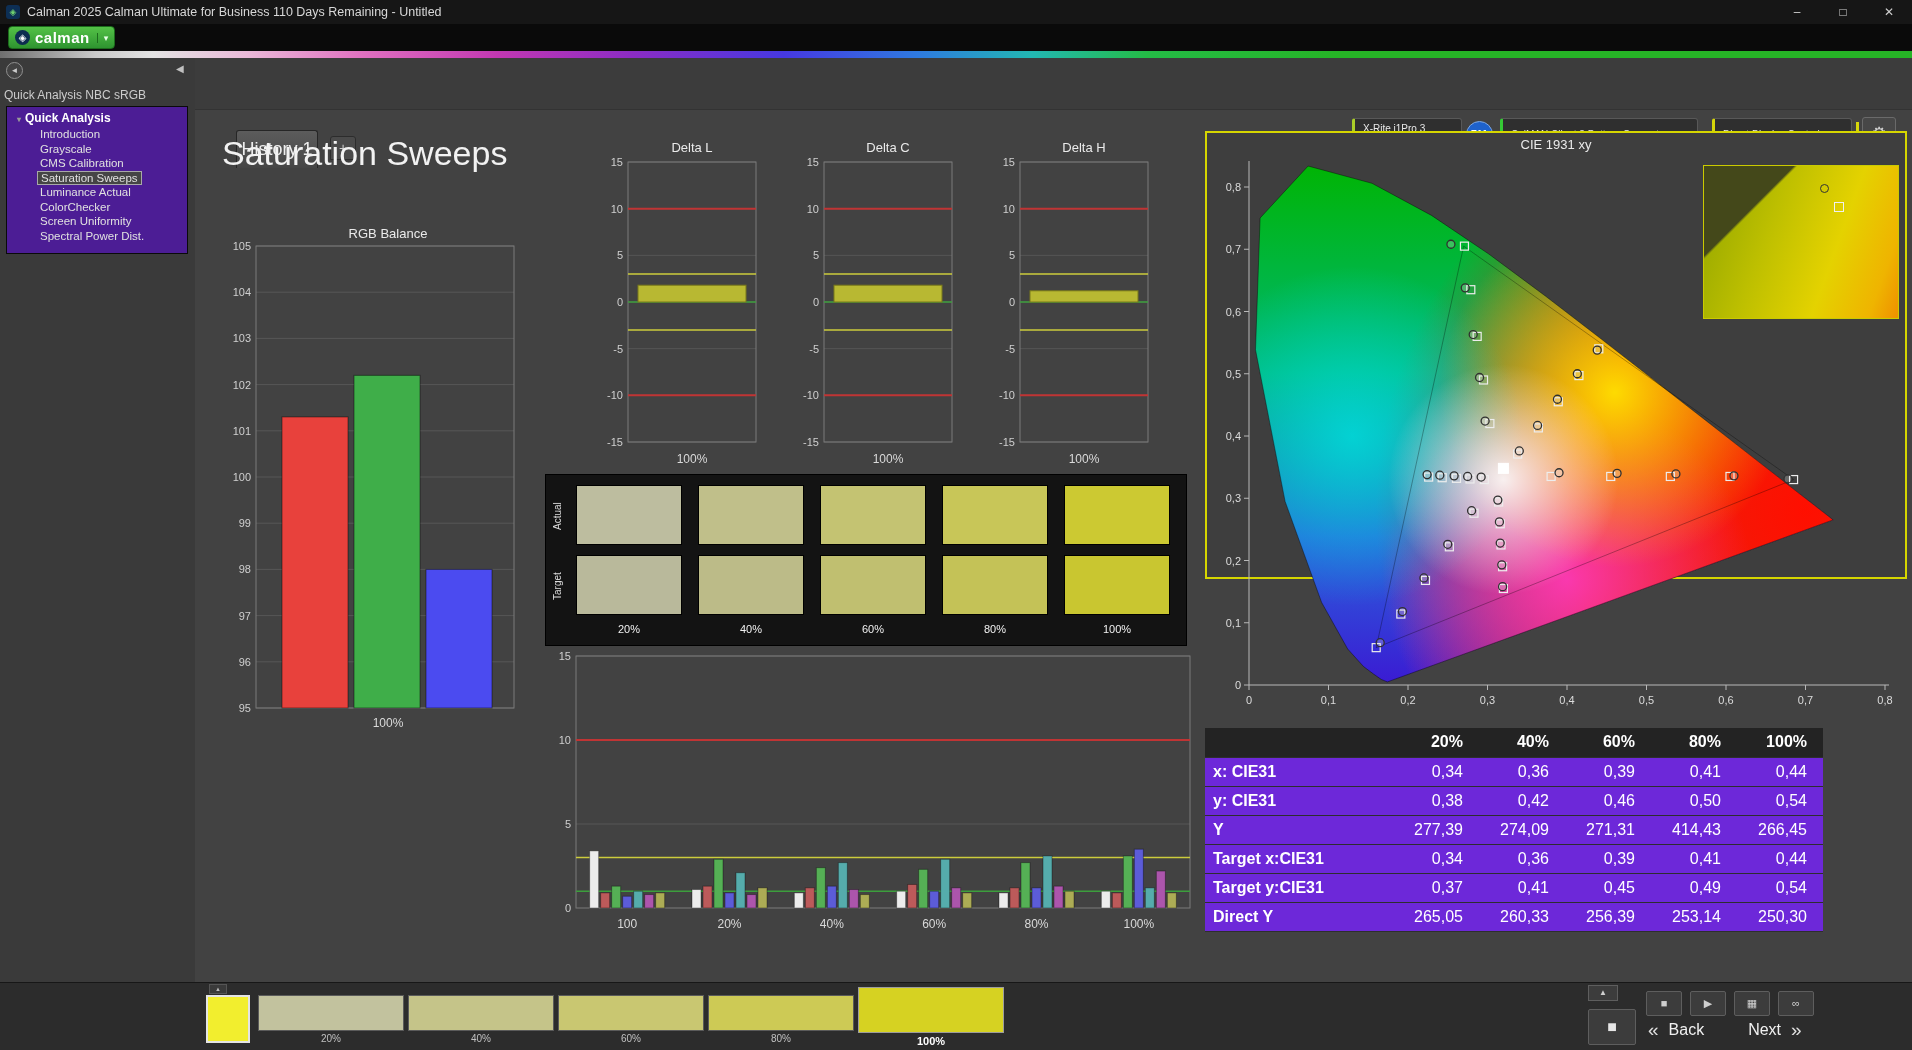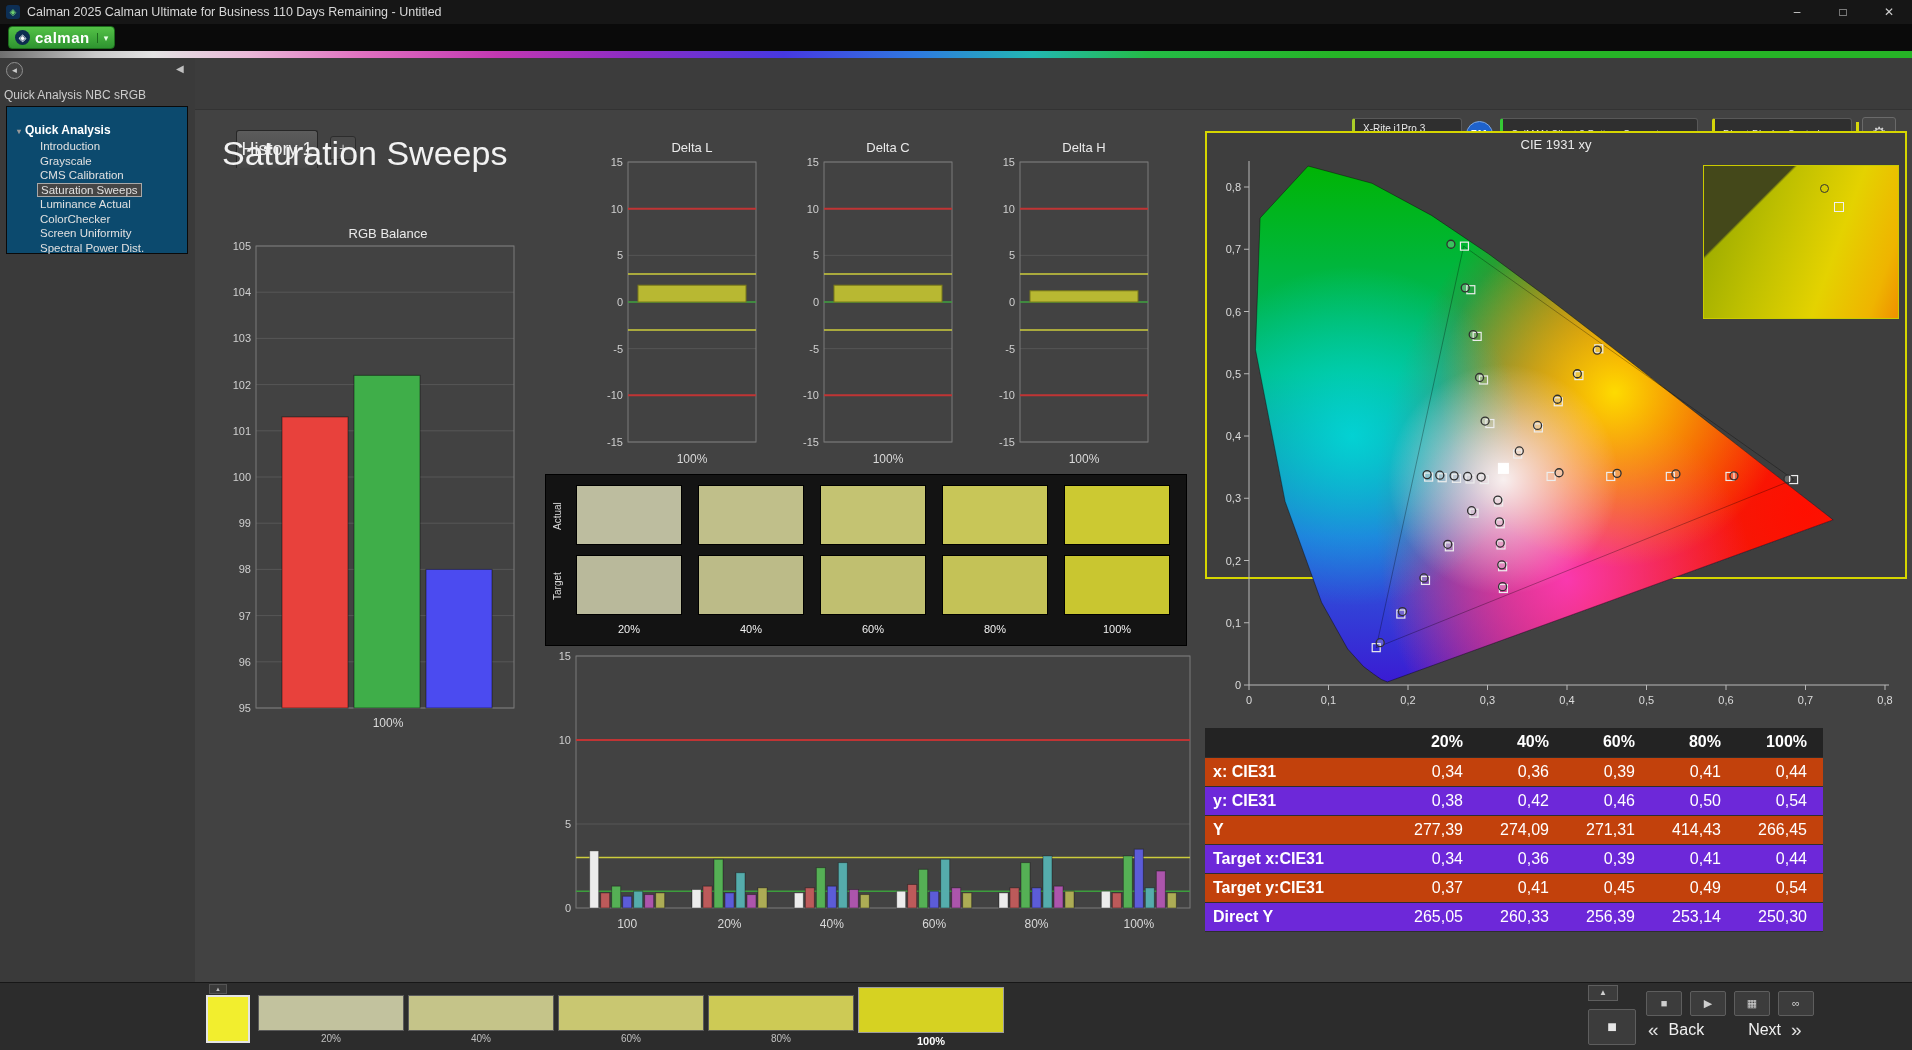--- a/index.html
+++ b/index.html
@@ -26,21 +26,21 @@
   .devbtn{position:absolute;top:60px;height:33px;background:#2f2f2f;border:1px solid #585858;border-radius:3px;color:#e8e8e8;display:flex;flex-direction:column;justify-content:center;padding:0 14px 0 8px;font-size:10px;line-height:12px}
   .devbtn .chev{position:absolute;right:4px;top:50%;margin-top:-5px;font-size:8px;color:#bbb}
   .badge{position:absolute;left:1466px;top:63px;width:27px;height:27px;border-radius:50%;background:#1e62cc;border:1px solid #7fa8e0;color:#fff;font-size:10.5px;font-weight:bold;text-align:center;line-height:25px}
   .gearbtn{position:absolute;left:1862px;top:59px;width:34px;height:34px;background:#474747;border:1px solid #6a6a6a;border-radius:3px;color:#d0d0d0;font-size:17px;text-align:center;line-height:32px}
   .gear-accent{position:absolute;left:1856px;top:64px;width:3px;height:24px;background:#d6d60a}
   
   .sidebar{left:0;top:58px;width:195px;height:924px;background:#3a3a3a}
   .circlebtn{position:absolute;left:6px;top:4px;width:17px;height:17px;border:1px solid #909090;border-radius:50%;color:#ccc;font-size:8px;text-align:center;line-height:15px;background:#434343}
   .side-chev{position:absolute;left:176px;top:5px;color:#c0c0c0;font-size:10px}
   .side-header{position:absolute;left:4px;top:30px;font-size:12px;color:#cccccc;white-space:nowrap}
-  .treebox{position:absolute;left:6px;top:48px;width:182px;height:148px;background:#0c4a6e;border:1px solid #0a0a0a;padding-top:14px}
+  .treebox{position:absolute;left:6px;top:48px;width:182px;height:148px;background:#4c1d95;border:1px solid #0a0a0a;padding-top:2px}
   .tree-root{font-weight:bold;font-size:12px;color:#fff;padding:2px 2px 2px 10px;white-space:nowrap}
   .tw{color:#999;margin-right:4px;font-size:8px}
   .tree-item{font-size:11.5px;color:#e0e0e0;margin-left:30px;padding:0 3px;width:max-content;line-height:14.5px;white-space:nowrap}
   .tree-item.sel{border:1px solid #a8a8a8;background:#454545;line-height:12.5px}
   
   .chart-title{font-size:13px;color:#eaeaea;text-align:center;height:16px}
   .chart-xlabel{font-size:12px;color:#dadada;text-align:center;height:16px}
   .page-title{left:222px;top:134px;font-size:34px;color:#f2f2f2;font-weight:400}
   
   .swpanel{left:545px;top:474px;width:642px;height:172px;background:#131313;border:1px solid #000}
@@ -55,21 +55,21 @@
   .cie-inset{position:absolute;right:6px;top:32px;width:196px;height:154px;border:1px solid #caca00;background:linear-gradient(135deg,#44481a 0%,#44481a 26%,rgba(68,72,26,0) 27%),linear-gradient(110deg,#8fa400 0%,#bdbf00 35%,#e4d200 65%,#efb400 88%,#ee9000 100%)}
   .inset-circle{position:absolute;left:116px;top:18px;width:9px;height:9px;border:1.5px solid #333;border-radius:50%}
   .inset-square{position:absolute;left:130px;top:36px;width:10px;height:10px;border:1.5px solid #f0f0f0}
   
   .cietable{border-collapse:collapse;width:618px;font-size:16px;color:#fff}
   .cietable th,.cietable td{height:29px;padding:0 16px 0 8px;border-bottom:1px solid #2e2e2e}
   .cietable thead th{background:#232323;font-weight:bold;text-align:right}
   .cietable thead th:first-child{text-align:left}
   .cietable tbody th{text-align:left;font-weight:bold;white-space:nowrap}
   .cietable tbody td{text-align:right}
-  .row-a{background:#c2410c}
+  .row-a{background:#6d28d9}
   .row-b{background:#6d28d9}
   
   .bottombar{left:0;top:982px;width:1912px;height:68px;background:#2c2c2c;border-top:1px solid #171717}
   .tinybtn{position:absolute;left:209px;top:1px;width:18px;height:10px;background:#3a3a3a;border:1px solid #555;color:#bbb;font-size:6px;line-height:8px;text-align:center}
   .preview-sw{position:absolute;left:206px;top:12px;width:44px;height:48px;border:2px solid #e4e4e4}
   .pswatch{position:absolute;top:12px;width:146px;height:36px;border:1px solid #5a5a5a}
   .pswatch.sel{top:4px;height:46px;border-color:#9c9c9c}
   .pswatch-label{position:absolute;left:0;right:0;top:100%;margin-top:3px;text-align:center;font-size:10px;color:#c0c0c0}
   .sel .pswatch-label{color:#fff;font-weight:bold;font-size:11px}
   .ctlbtn{position:absolute;top:8px;width:36px;height:25px;background:#3c3c3c;border:1px solid #5e5e5e;border-radius:2px;color:#cfcfcf;font-size:11px;text-align:center;line-height:23px}

